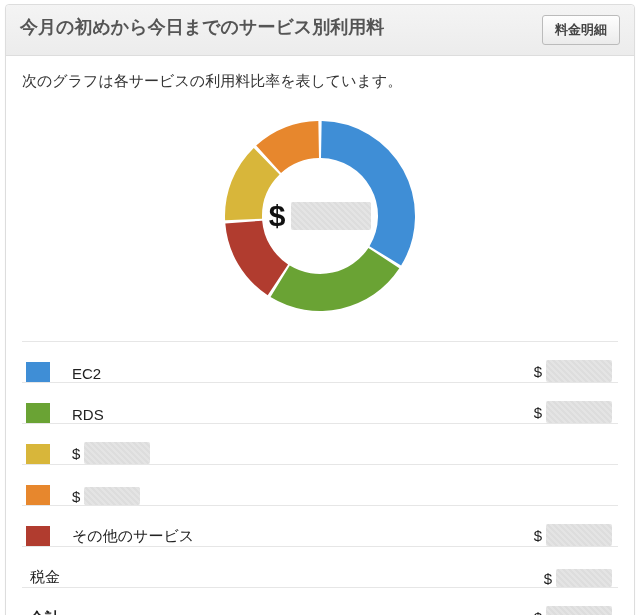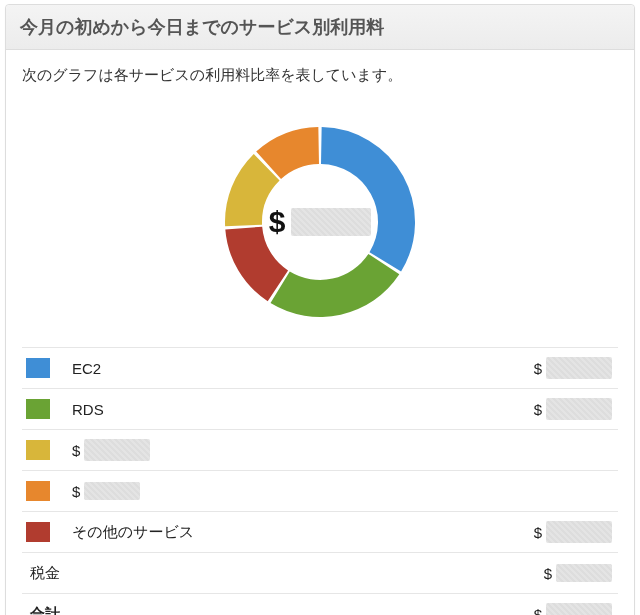--- a/index.html
+++ b/index.html
@@ -40,21 +40,21 @@
     border-radius: 3px;
     padding: 5px 12px;
     cursor: pointer;
   }
   .card-body {
     padding: 16px 16px 0 16px;
   }
   .subtitle {
     font-size: 15px;
     color: #333;
-    margin-bottom: 32px;
+    margin-bottom: 20px;
   }
   .chart-wrap {
     position: relative;
     width: 210px;
     height: 210px;
     margin: 0 auto 20px auto;
   }
   .chart-svg { width: 210px; height: 210px; }
   .chart-center {
     position: absolute;
@@ -78,21 +78,21 @@
     background-size: 6px 6px;
     border-radius: 2px;
     vertical-align: middle;
   }
   .redact.big { height: 28px; width: 80px; }
   .redact.sm  { height: 18px; width: 56px; }
 
   .list { border-top: 1px solid #e6e6e6; }
   .row {
     display: flex;
-    align-items: center;
+    align-items: flex-end;
     height: 40px;
     border-bottom: 1px solid #e6e6e6;
     font-size: 15px;
     color: #222;
   }
   .row:last-child { border-bottom: none; }
   .swatch {
     width: 24px;
     height: 20px;
     flex: 0 0 24px;
@@ -112,20 +112,21 @@
   .row.tax .swatch,
   .row.total .swatch { visibility: hidden; margin-right: 0; width: 0; flex: 0 0 0; }
   .row.tax, .row.total { padding-left: 4px; }
 </style>
 </head>
 <body>
 
 <div class="card">
   <div class="card-header">
     <div class="card-title">今月の初めから今日までのサービス別利用料</div>
+    <button class="detail-btn">料金明細</button>
   </div>
 
   <div class="card-body">
     <div class="subtitle">次のグラフは各サービスの利用料比率を表しています。</div>
 
     <div class="chart-wrap">
       <svg class="chart-svg" viewBox="0 0 210 210">
         <g id="donut-group" transform="translate(105,105)">
             <path d="M 1.6579786115419208 -94.98553103985716 A 95 95 0 0 1 81.08732574115609 49.49591502485477 L 49.505946241968985 30.218558646753436 A 58 58 0 0 0 1.0122395733624359 -57.99116631907069 Z" fill="#3f8ed6"></path>
             <path d="M 79.31054701002361 52.29567030807459 A 95 95 0 0 1 -49.49591502485475 81.0873257411561 L -30.21855864675343 49.50594624196899 A 58 58 0 0 0 48.42117606927757 31.92788292492975 Z" fill="#6aa334"></path>

